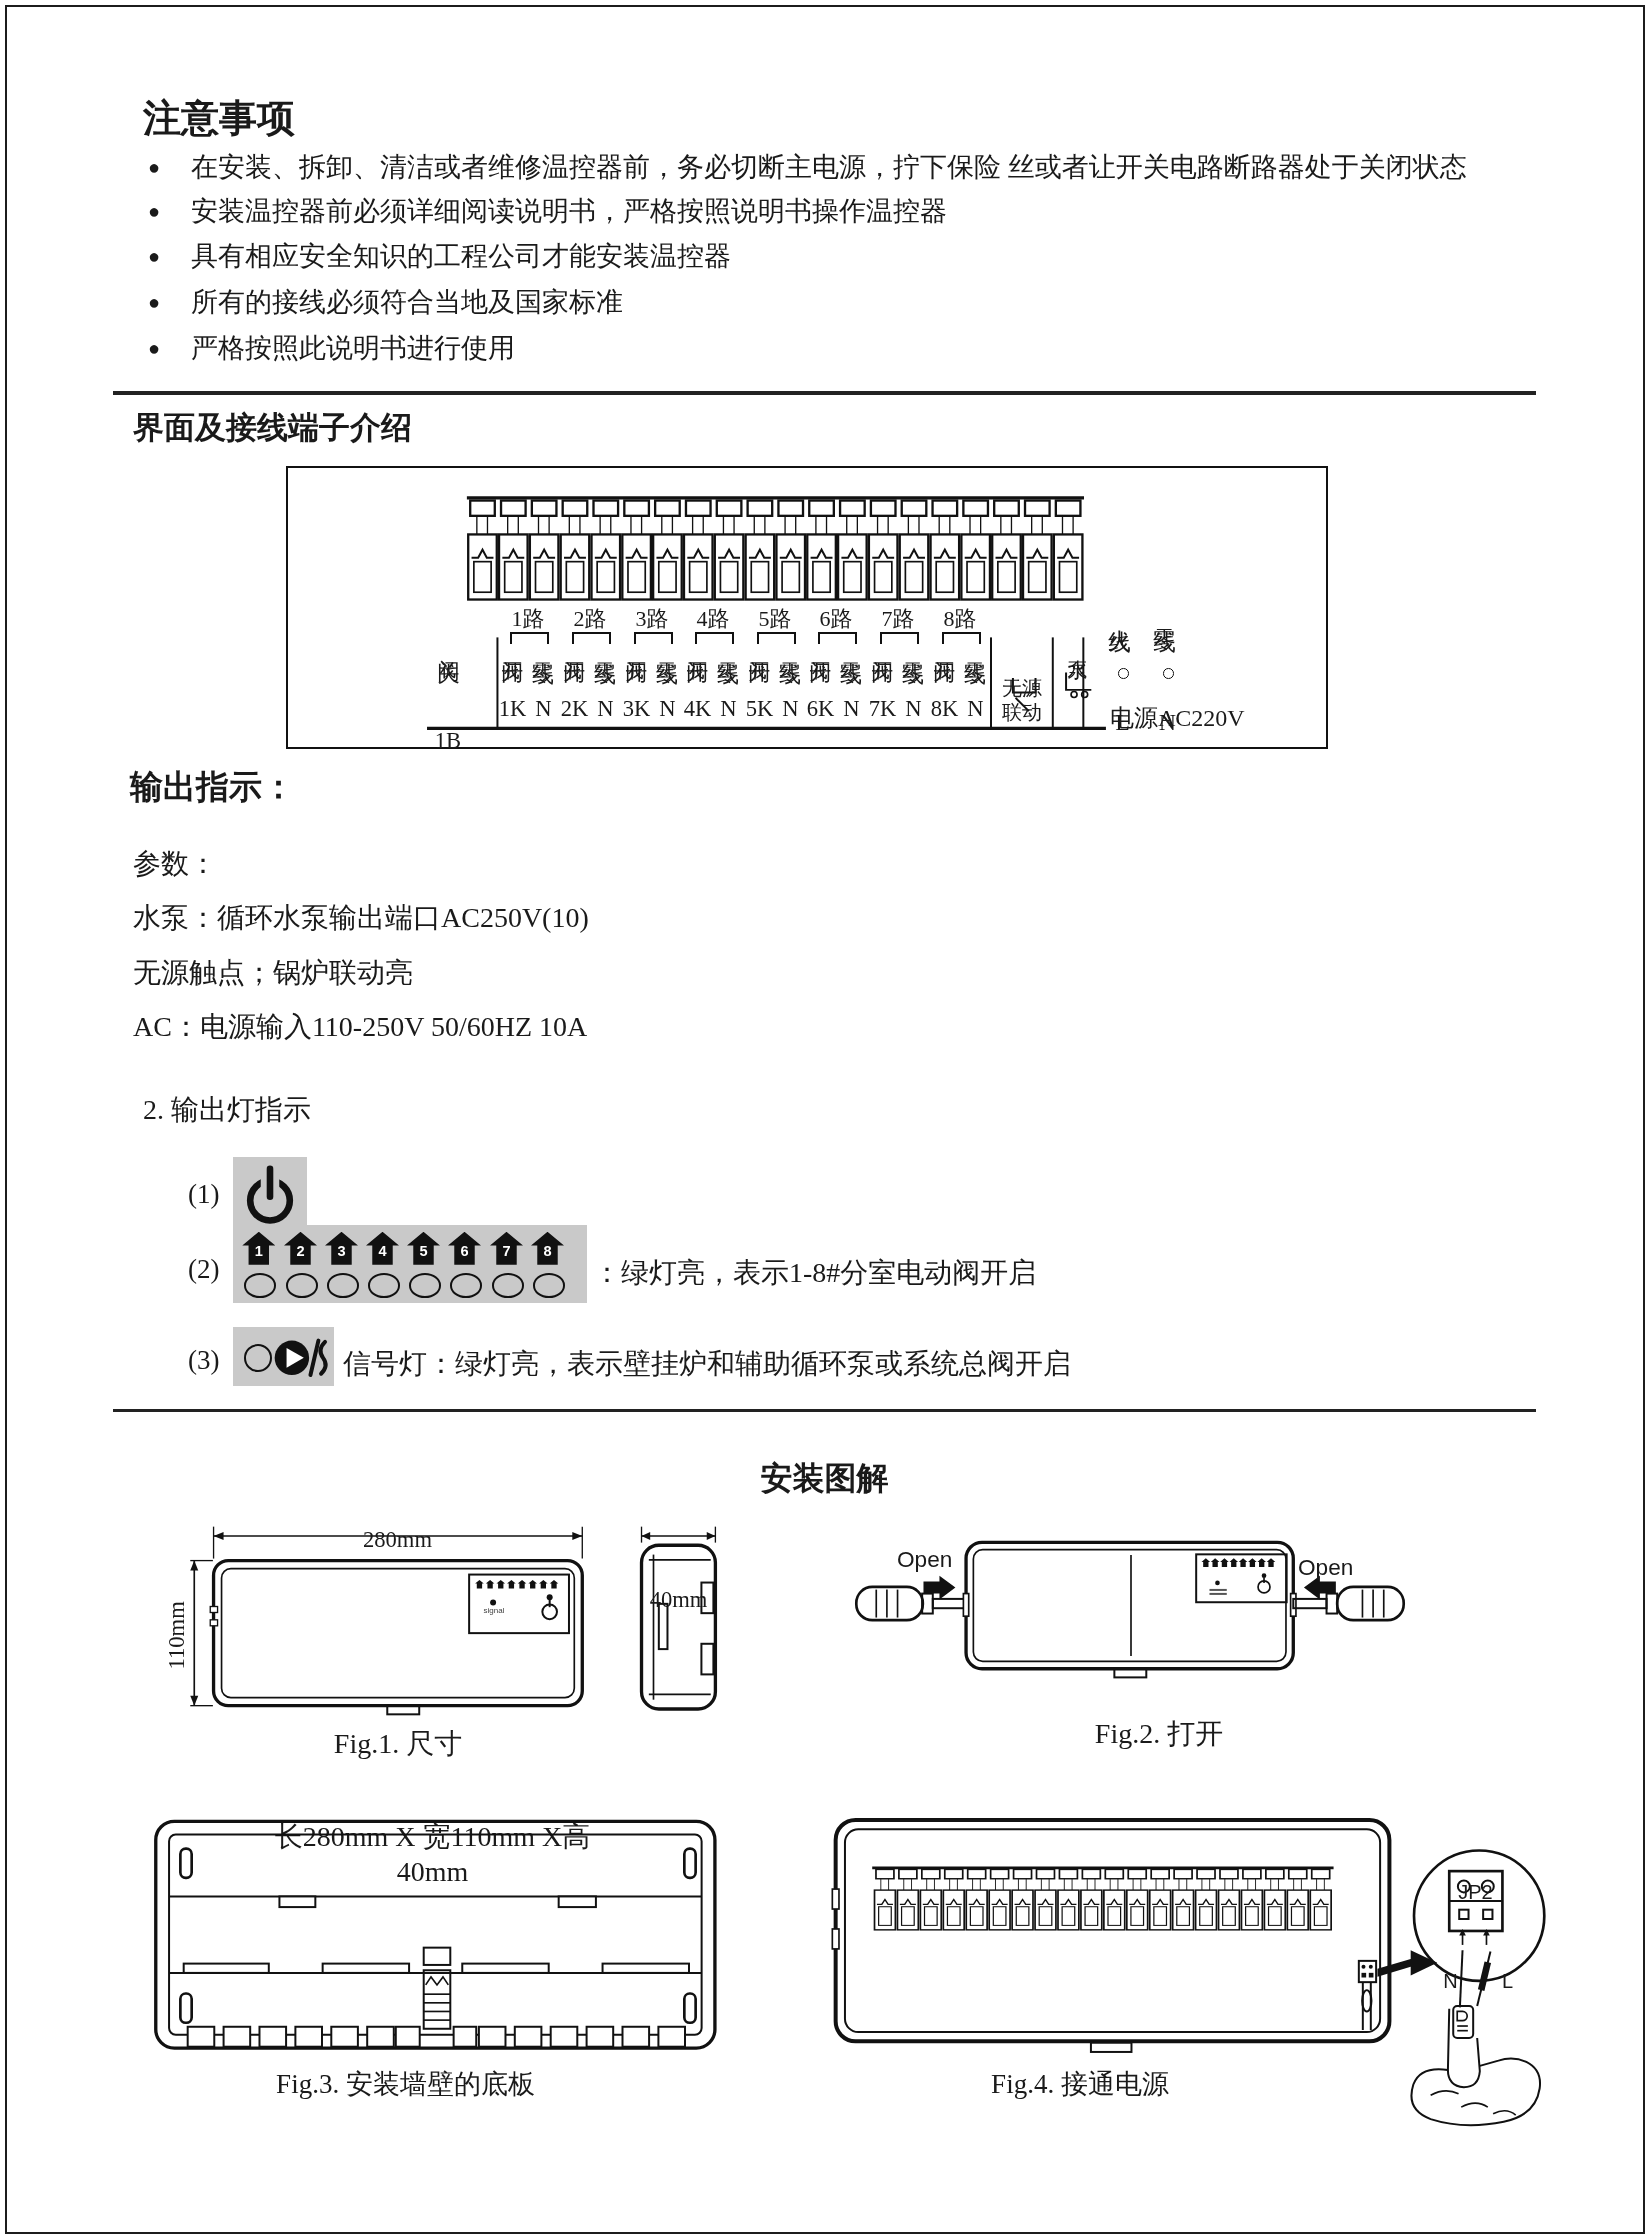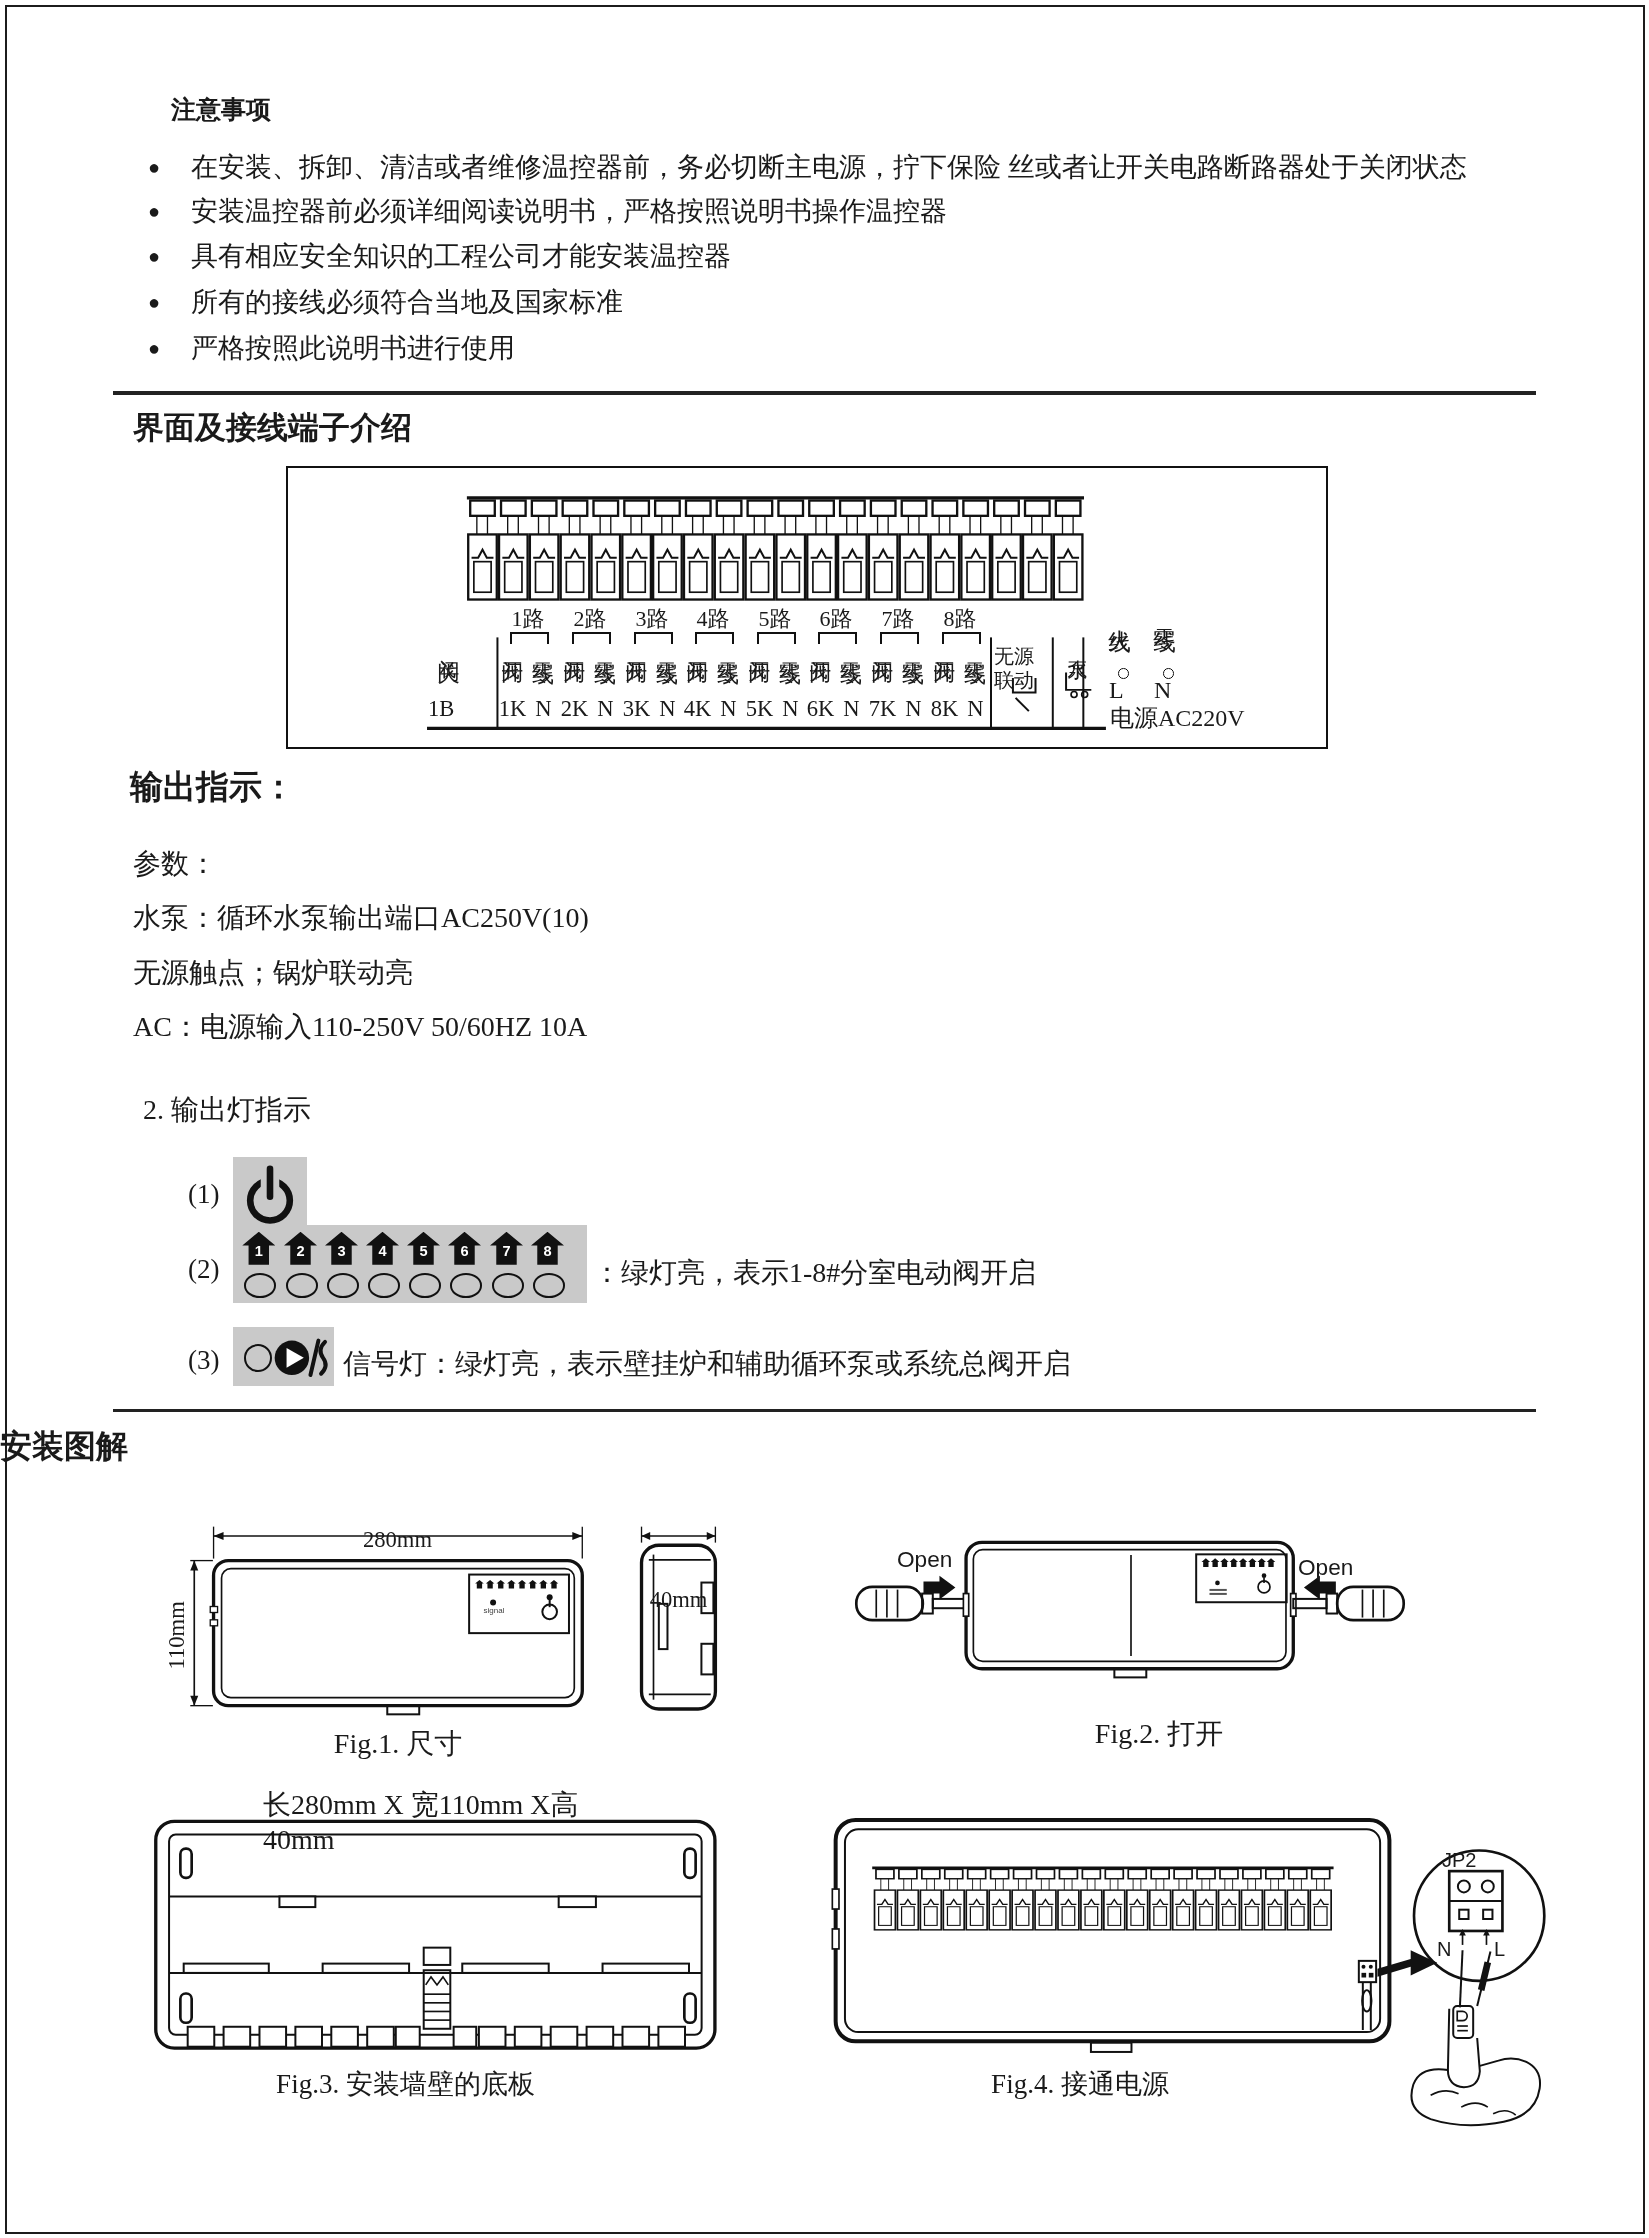--- a/index.html
+++ b/index.html
@@ -8,21 +8,21 @@
   .abs{position:absolute;}
   .pgborder{left:5.3px;top:5.3px;width:1636px;height:2225px;border:2.7px solid #1c1c1c;}
   h1,h2,h3{margin:0;font-weight:bold;}
   .sec-title{font-size:31px;font-weight:bold;}
   .bullet-row{left:148px;width:1390px;display:flex;align-items:flex-start;}
   .bullet-dot{width:43px;font-size:20px;line-height:35px;flex:none;}
   .bullet-dot::before{content:"●";}
   .bullet-text{font-size:27px;line-height:35px;}
   .rule{background:#222;height:4px;left:113px;width:1423px;}
   .vtext{writing-mode:vertical-rl;text-orientation:upright;letter-spacing:1.3px;}
-  .ctr{text-align:left;}
+  .ctr{text-align:center;margin-top:32px;}
   
   .diag-box{left:286px;top:466px;width:1038px;height:279px;border:2.7px solid #111;}
   .ch-group{top:136px;width:62px;height:126px;}
   .ch-route{position:absolute;left:0;right:0;top:0;font-size:22px;text-align:center;}
   .ch-bracket{position:absolute;left:12.6px;top:28px;width:35px;height:10px;
               border:2px solid #111;border-bottom:none;}
   .vlab{position:absolute;top:40px;width:24px;height:56px;font-size:22px;line-height:1.1;}
   .vlab.open{left:3.3px;} .vlab.neu{left:34px;}
   .kid{position:absolute;top:92px;width:31px;text-align:center;font-size:22.6px;}
   .kid.openid{left:0px;} .kid.neuid{left:31px;}
@@ -58,21 +58,21 @@
     </g>
     <g id="house-s">
       <polygon points="6.5,0 13,5.5 10.5,5.5 10.5,13 2.5,13 2.5,5.5 0,5.5" fill="#111"></polygon>
     </g>
   </defs>
 </svg>
 
 <div id="page">
   <div class="abs pgborder"></div>
 
-  <h1 class="abs" style="left:143px;top:93px;font-size:25px;margin-left:28px;">注意事项</h1>
+  <h1 class="abs" style="left:143px;top:93px;font-size:38px;">注意事项</h1>
 
   <div class="abs bullet-row" style="top:150px">
     <span class="bullet-dot"></span>
     <span class="bullet-text">在安装、拆卸、清洁或者维修温控器前，务必切断主电源，拧下保险 丝或者让开关电路断路器处于关闭状态</span>
   </div>
   <div class="abs bullet-row" style="top:194px">
     <span class="bullet-dot"></span>
     <span class="bullet-text">安装温控器前必须详细阅读说明书，严格按照说明书操作温控器</span>
   </div>
   <div class="abs bullet-row" style="top:285px">

